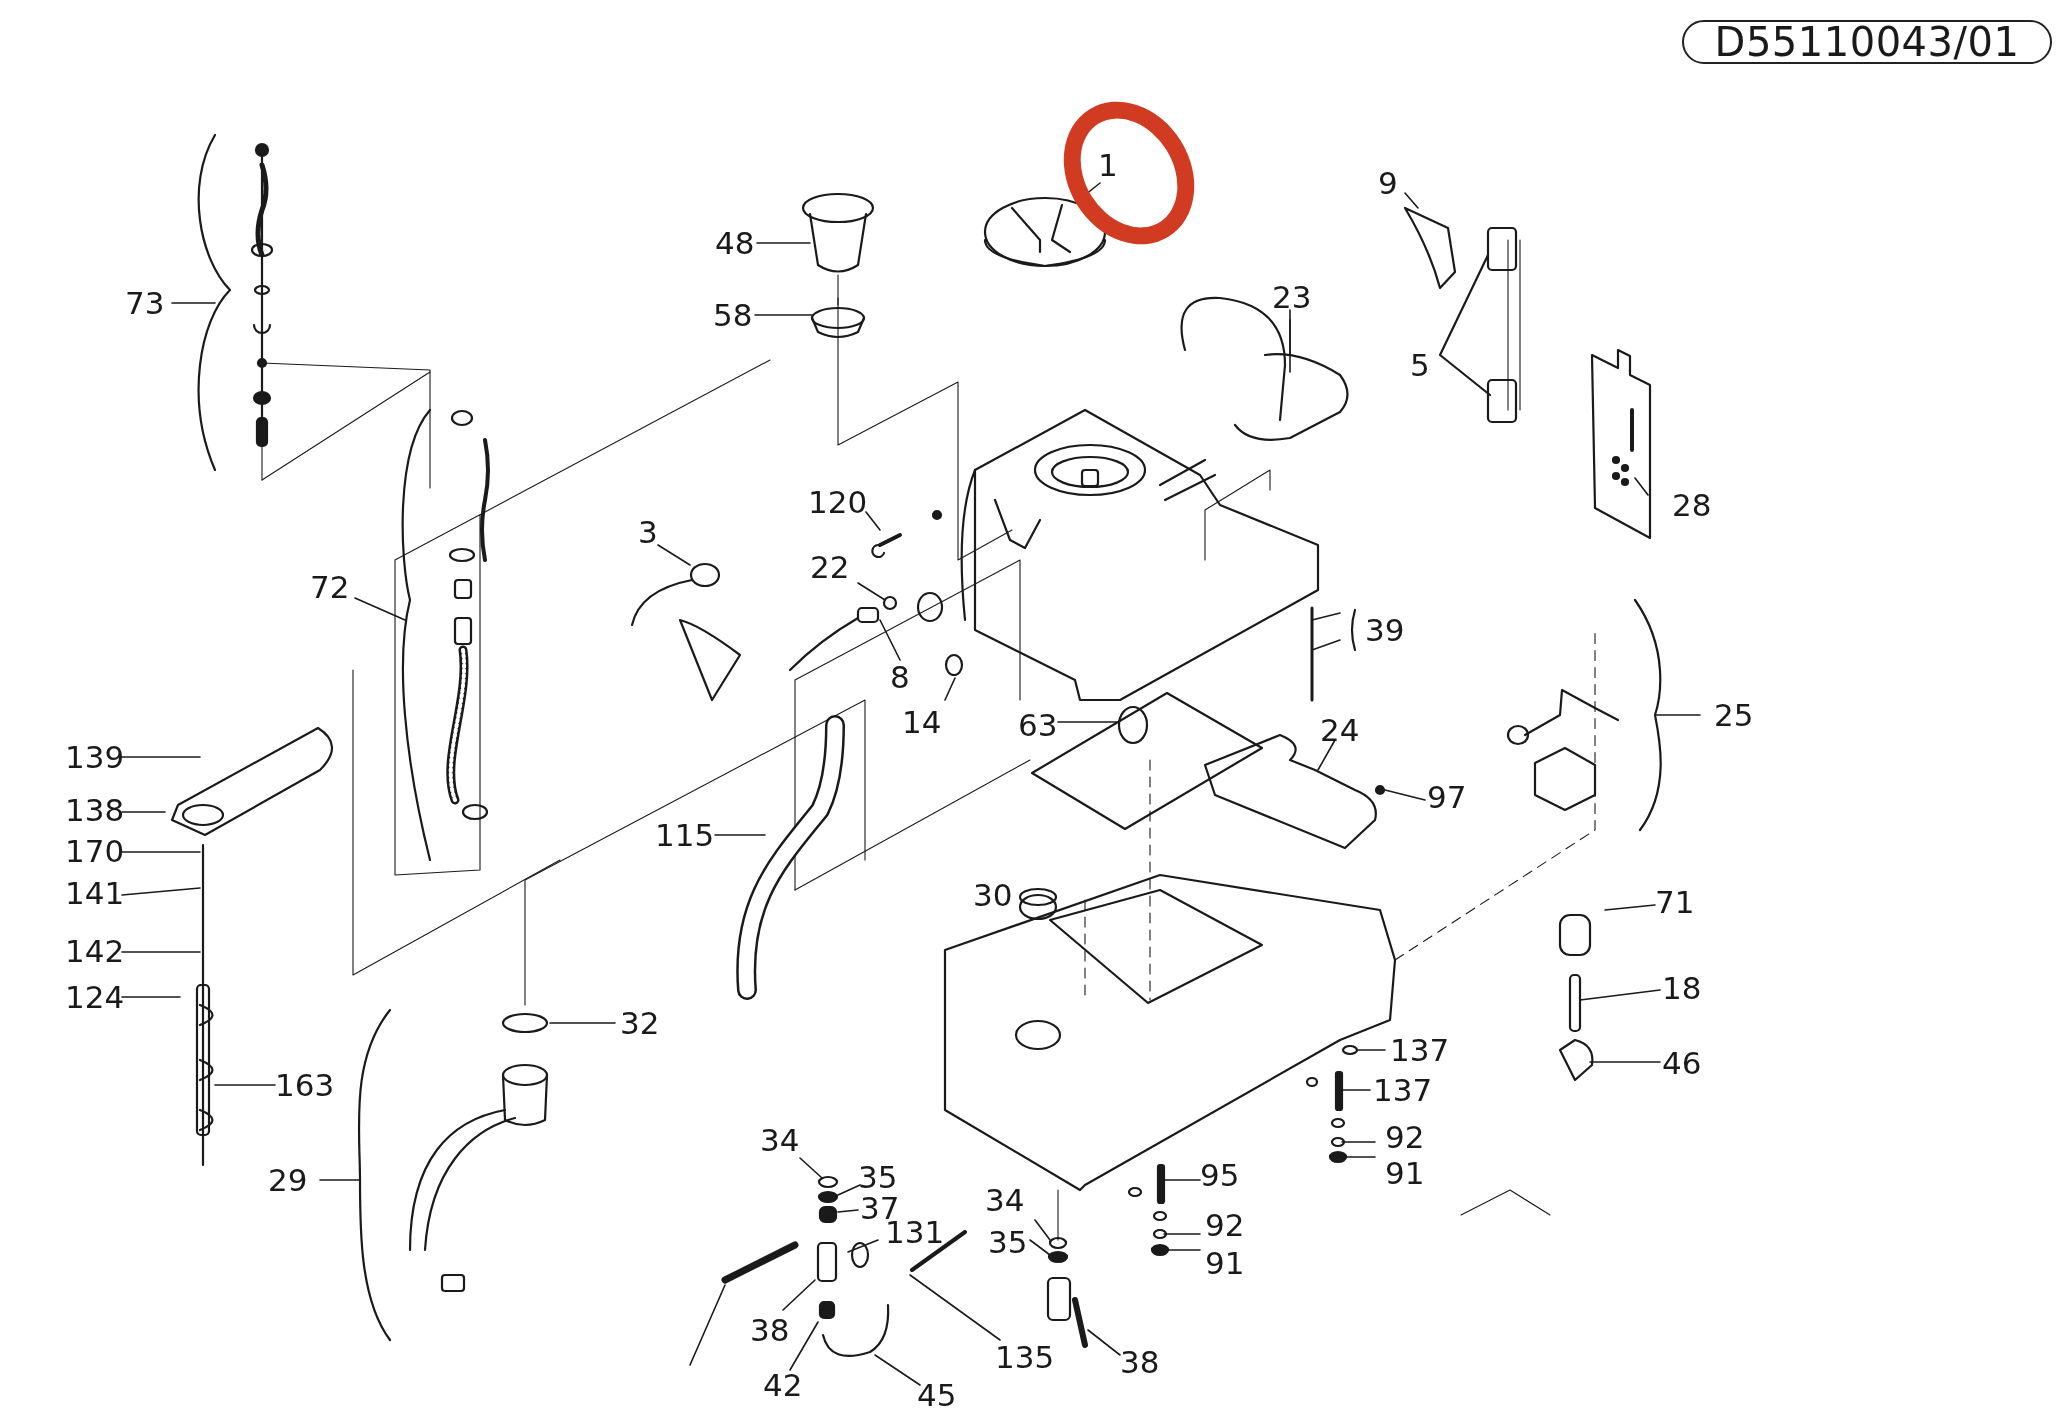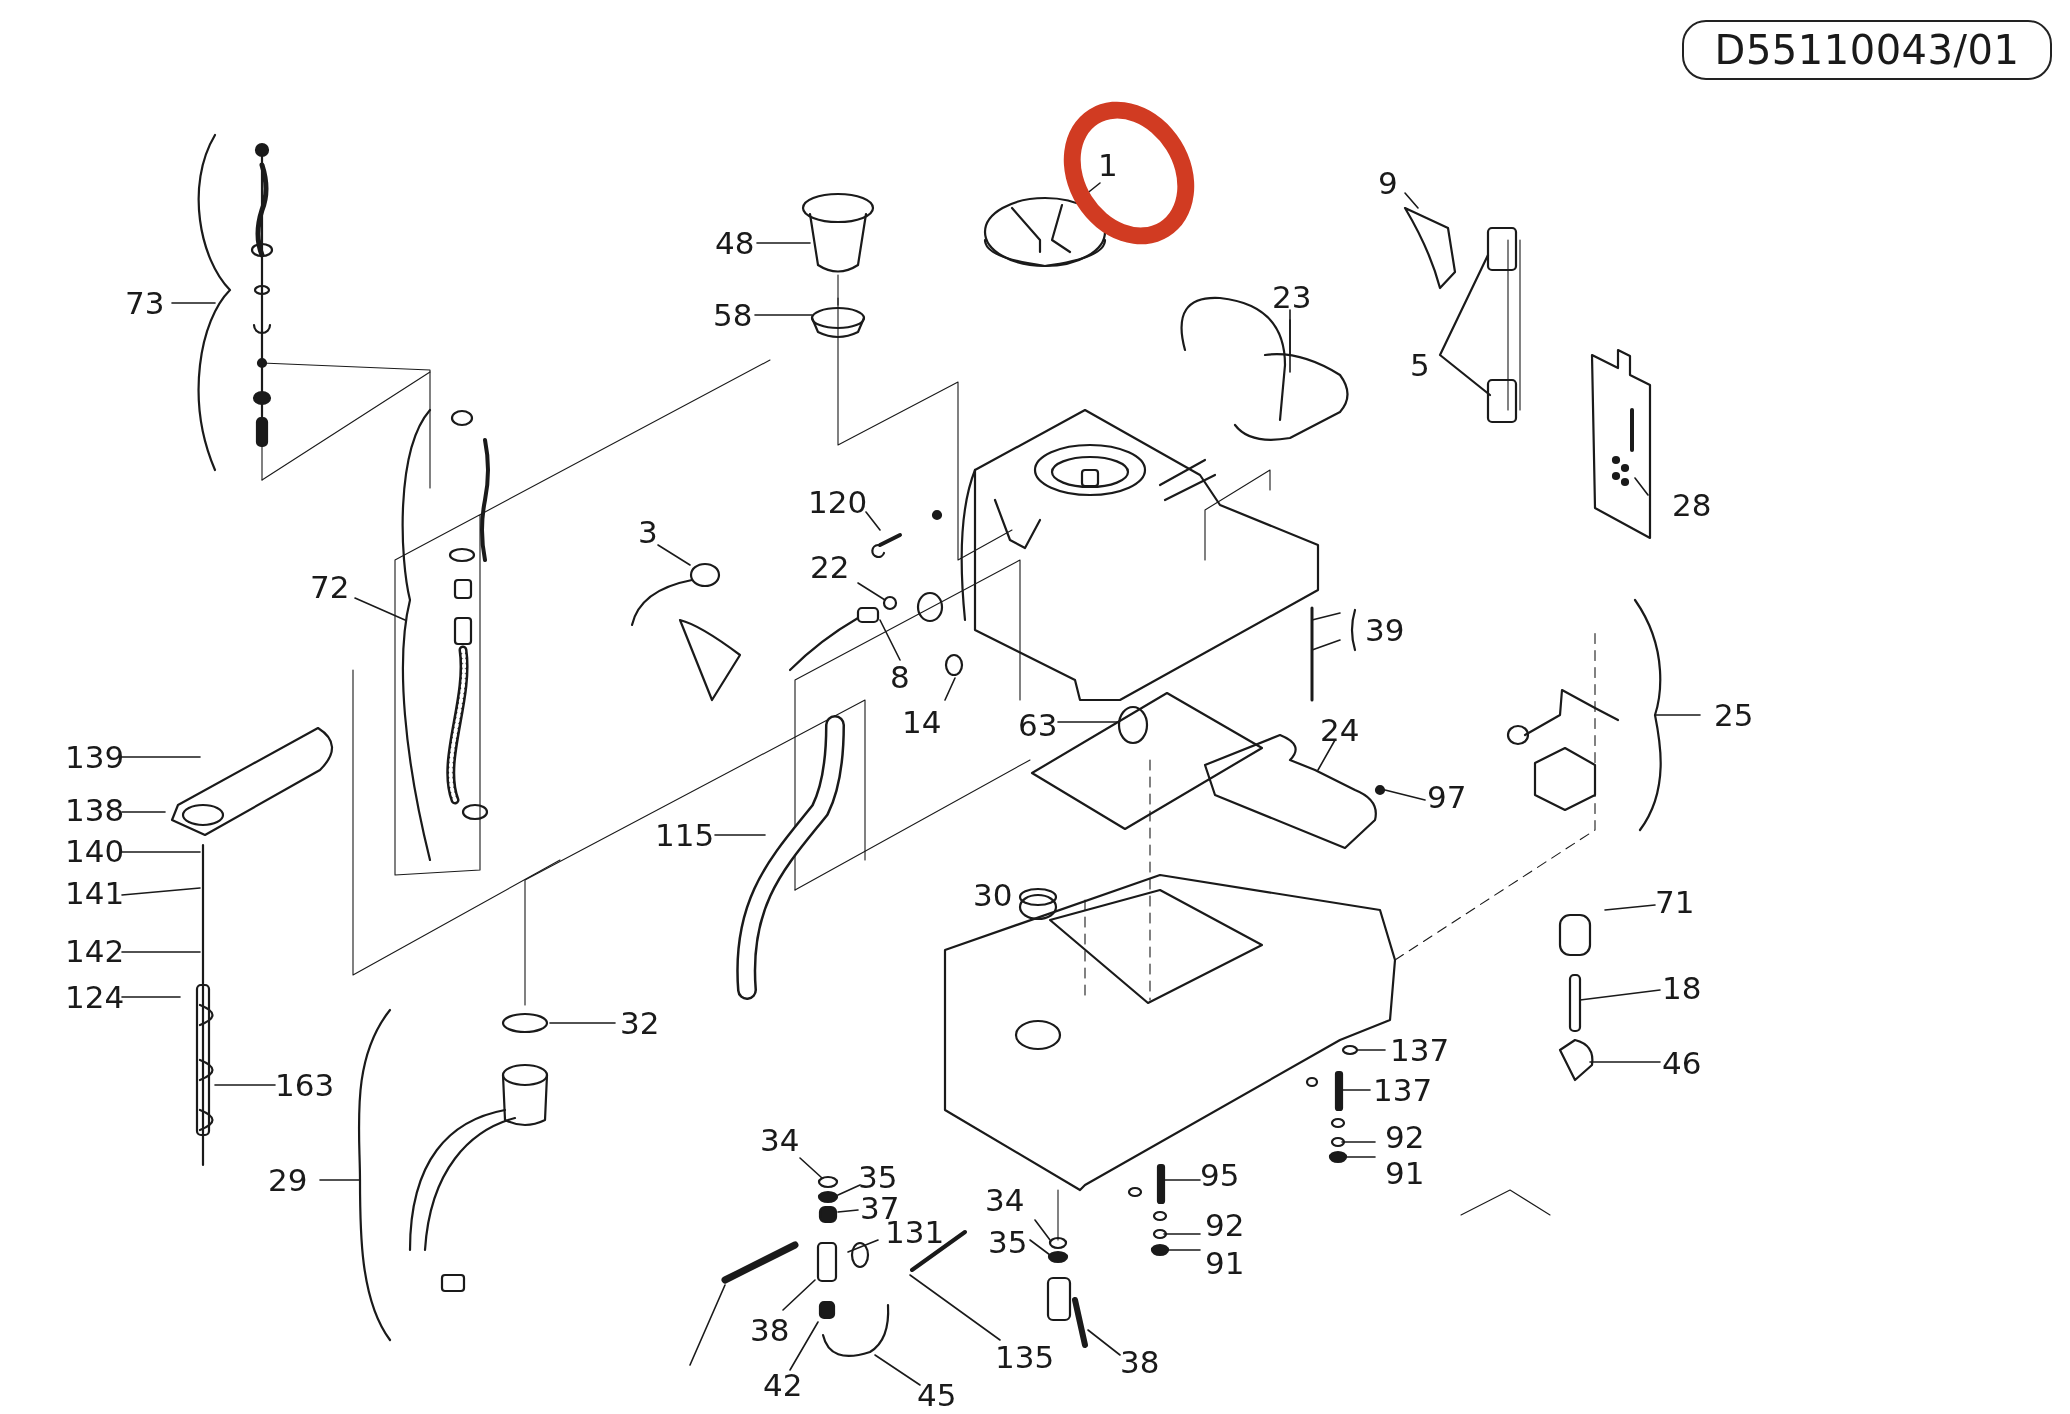--- a/index.html
+++ b/index.html
@@ -1,20 +1,20 @@
 <!DOCTYPE html>
 <html><head>
 <meta charset="utf-8">
 <style>
   html, body { margin: 0; padding: 0; background: #ffffff; }
   body { width: 2070px; height: 1414px; position: relative; overflow: hidden;
          font-family: "DejaVu Sans", sans-serif; color: #1a1a1a; }
   #stage { position: absolute; left: 0; top: 0; width: 2070px; height: 1414px; }
   svg.art { position: absolute; left: 0; top: 0; }
-  .doc-code { position: absolute; left: 1682px; top: 20px; width: 370px; height: 60px;
+  .doc-code { position: absolute; left: 1682px; top: 20px; width: 370px; height: 44px;
               border: 2px solid #222; border-radius: 24px; box-sizing: border-box;
               display: flex; align-items: center; justify-content: center;
               font-size: 40px; letter-spacing: 0.5px; }
   .callout { position: absolute; font-size: 31px; line-height: 1; white-space: nowrap;
              cursor: pointer; }
   .hl-ring { position: absolute; left: 1068px; top: 98px; width: 122px; height: 150px;
              border: 17px solid #d13b22; border-radius: 50%; box-sizing: border-box;
              transform: rotate(-32deg); pointer-events: none; }
 </style>
 </head>
@@ -288,21 +288,21 @@
   <div class="callout" style="left:810px;top:552px">22</div>
   <div class="callout" style="left:890px;top:662px">8</div>
   <div class="callout" style="left:902px;top:707px">14</div>
   <div class="callout" style="left:1365px;top:615px">39</div>
   <div class="callout" style="left:1018px;top:710px">63</div>
   <div class="callout" style="left:1320px;top:715px">24</div>
   <div class="callout" style="left:1427px;top:782px">97</div>
   <div class="callout" style="left:1714px;top:700px">25</div>
   <div class="callout" style="left:65px;top:742px">139</div>
   <div class="callout" style="left:65px;top:795px">138</div>
-  <div class="callout" style="left:65px;top:836px">140</div>
+  <div class="callout" style="left:65px;top:836px">170</div>
   <div class="callout" style="left:65px;top:878px">141</div>
   <div class="callout" style="left:65px;top:936px">142</div>
   <div class="callout" style="left:65px;top:982px">124</div>
   <div class="callout" style="left:275px;top:1070px">163</div>
   <div class="callout" style="left:655px;top:820px">115</div>
   <div class="callout" style="left:973px;top:880px">30</div>
   <div class="callout" style="left:1655px;top:887px">71</div>
   <div class="callout" style="left:1662px;top:973px">18</div>
   <div class="callout" style="left:1662px;top:1048px">46</div>
   <div class="callout" style="left:620px;top:1008px">32</div>

